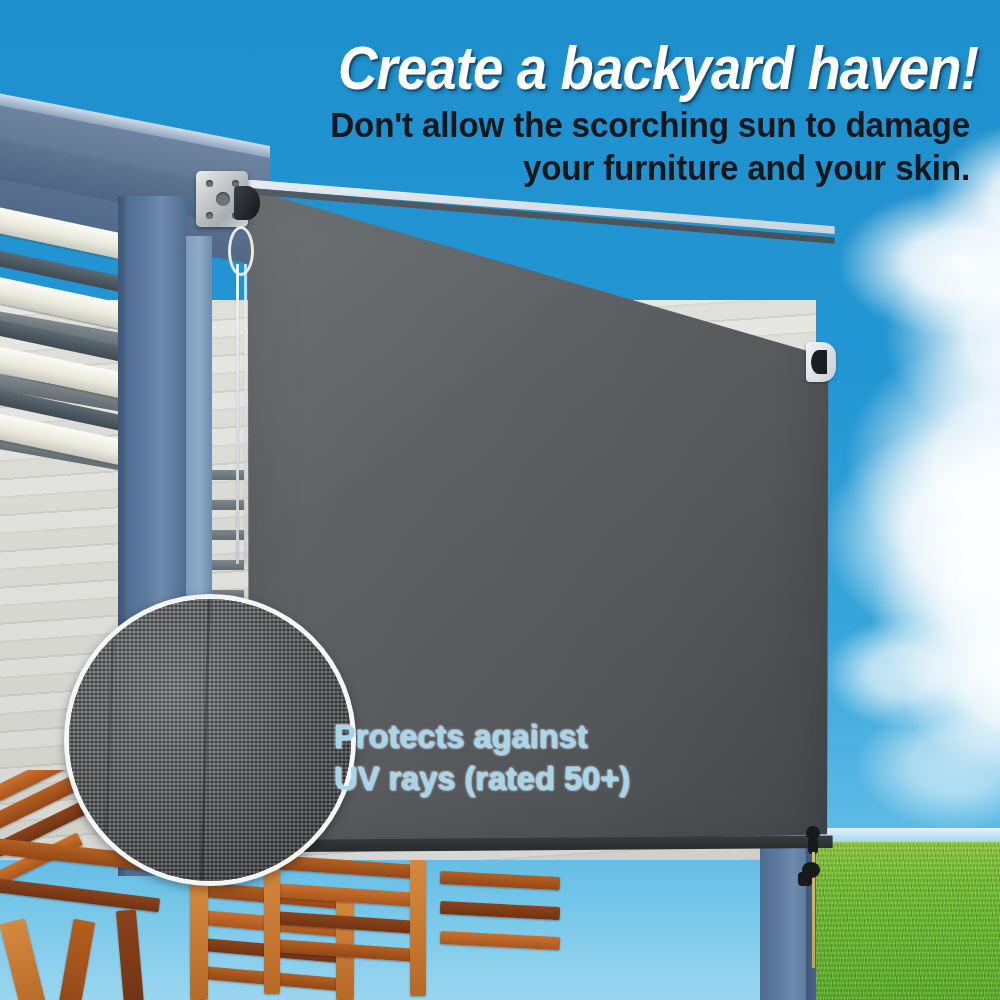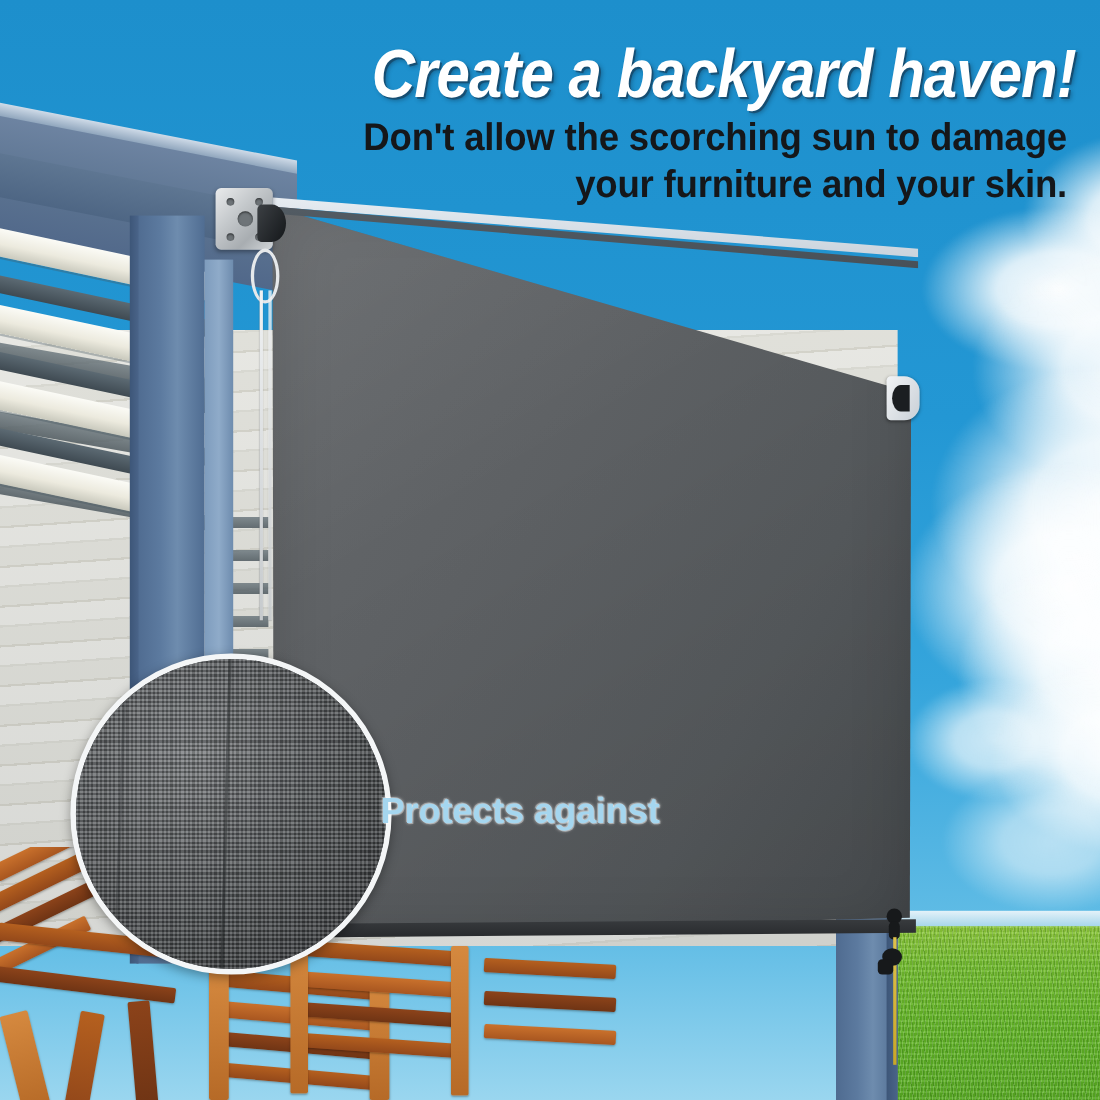--- a/index.html
+++ b/index.html
@@ -406,21 +406,20 @@
     font-family: "Liberation Sans", sans-serif;
     font-size: 33px;
     font-weight: bold;
     color: #a5d6ef;
     line-height: 1.28;
     letter-spacing: -0.2px;
     text-shadow:
       0 0 3px rgba(255,255,255,0.85),
       1px 1px 0 rgba(255,255,255,0.35),
       -1px -1px 0 rgba(255,255,255,0.30);
-    padding-left: 12px;
   }
   .uv-callout .line { display: block; white-space: nowrap; }
 </style>
 </head>
 <body>
 
 <div id="scene">
 
   <div class="sky"></div>
   <div class="cloud c7"></div>
@@ -538,15 +537,16 @@
 
   <div class="headline">Create a backyard haven!</div>
 
   <div class="subhead">
     <span class="line">Don't allow the scorching sun to damage</span>
     <span class="line">your furniture and your skin.</span>
   </div>
 
   <div class="uv-callout">
     <span class="line">Protects against</span>
+    <span class="line">UV rays (rated 50+)</span>
   </div>
 
 </div>
 
 </body></html>

